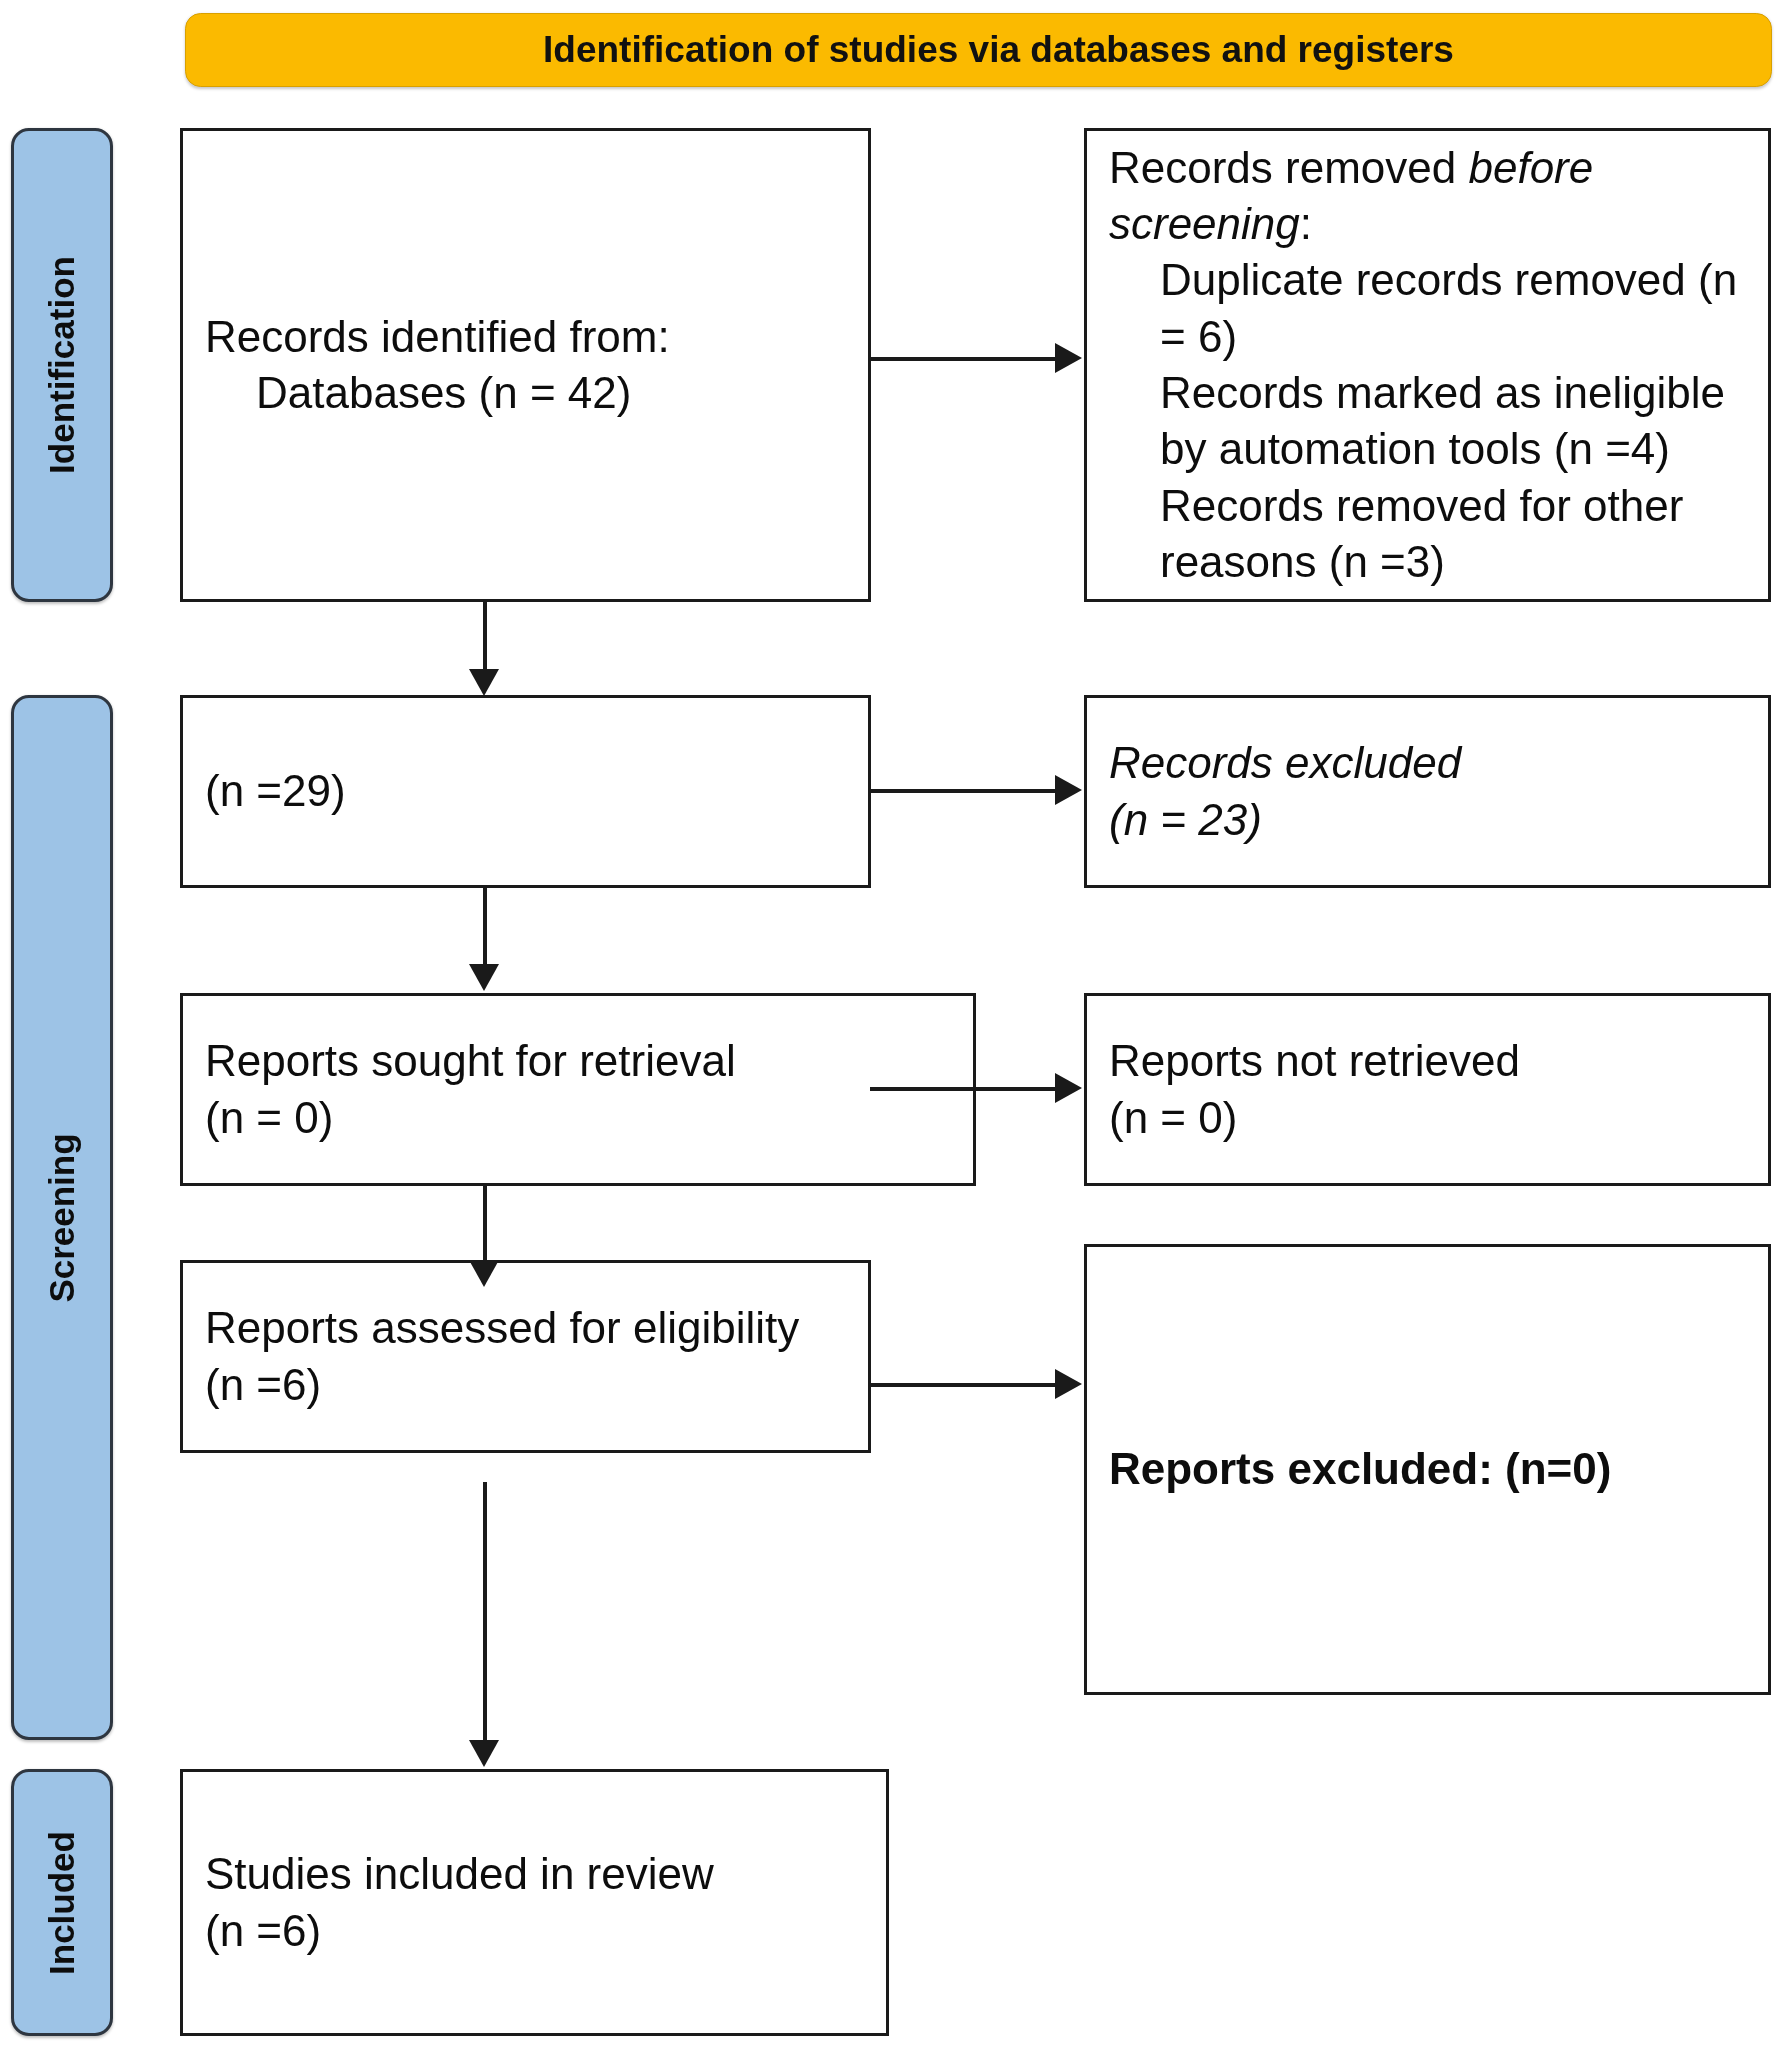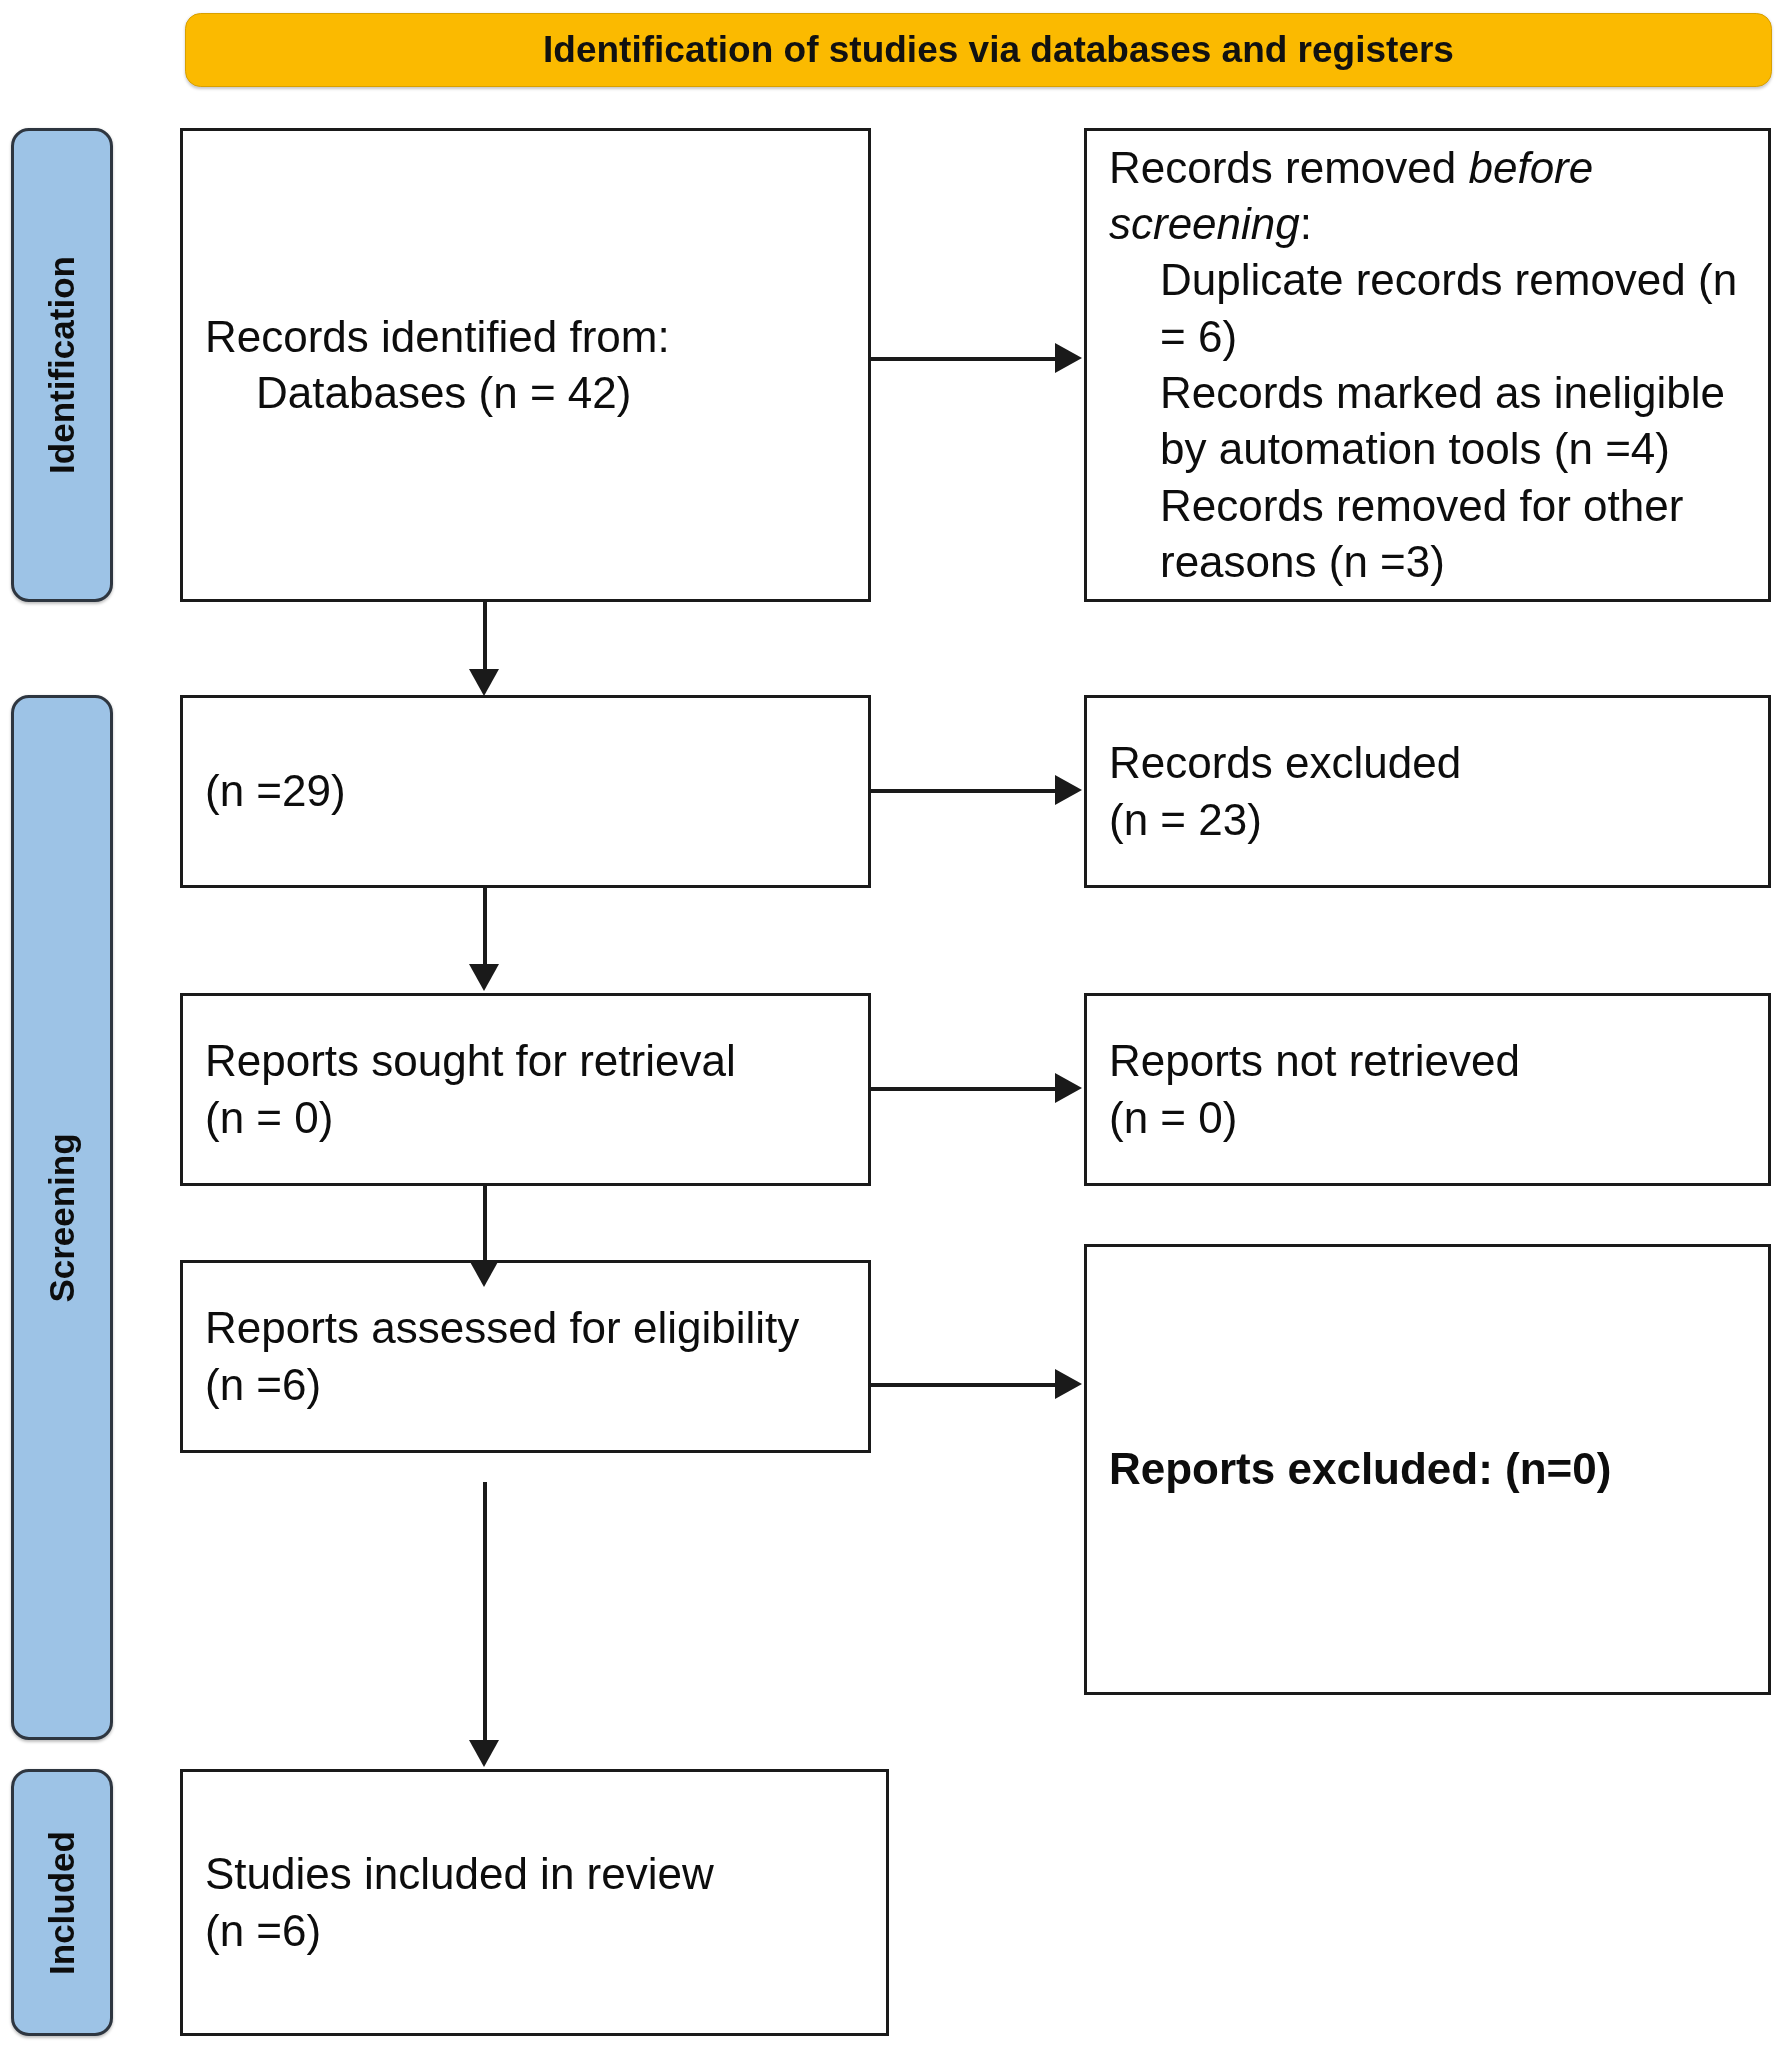--- a/index.html
+++ b/index.html
@@ -87,27 +87,27 @@
     line-height: 1.28;
     color: #0d0d0d;
     white-space: pre-wrap;
   }
   .box p.indent { padding-left: 51px; }
   .box p em { font-style: italic; }
 
   
   #box-identified        { left: 180px; top: 128px;  width: 691px; height: 474px; }
   #box-screened          { left: 180px; top: 695px; width: 691px; height: 193px; }
-  #box-sought            { left: 180px; top: 993px; width: 691px; height: 193px; }
+  #box-sought            { left: 180px; top: 993px; width: 796px; height: 193px; }
   #box-assessed          { left: 180px; top: 1260px; width: 691px; height: 193px; }
   #box-included          { left: 180px; top: 1769px; width: 709px; height: 267px; }
 
   
   #box-removed-before    { left: 1084px; top: 128px;  width: 687px; height: 474px; }
-  #box-records-excluded  { left: 1084px; top: 695px; width: 687px; height: 193px; }
+  #box-records-excluded  { left: 1084px; top: 695px; width: 687px; height: 193px; font-style: italic; }
   #box-not-retrieved     { left: 1084px; top: 993px; width: 687px; height: 193px; }
   #box-reports-excluded  { left: 1084px; top: 1244px; width: 687px; height: 451px; font-weight: bold; }
 
   
   .conn { position: absolute; }
   .vline {
     width: 4.2px;
     background: #1a1a1a;
   }
   .hline {

